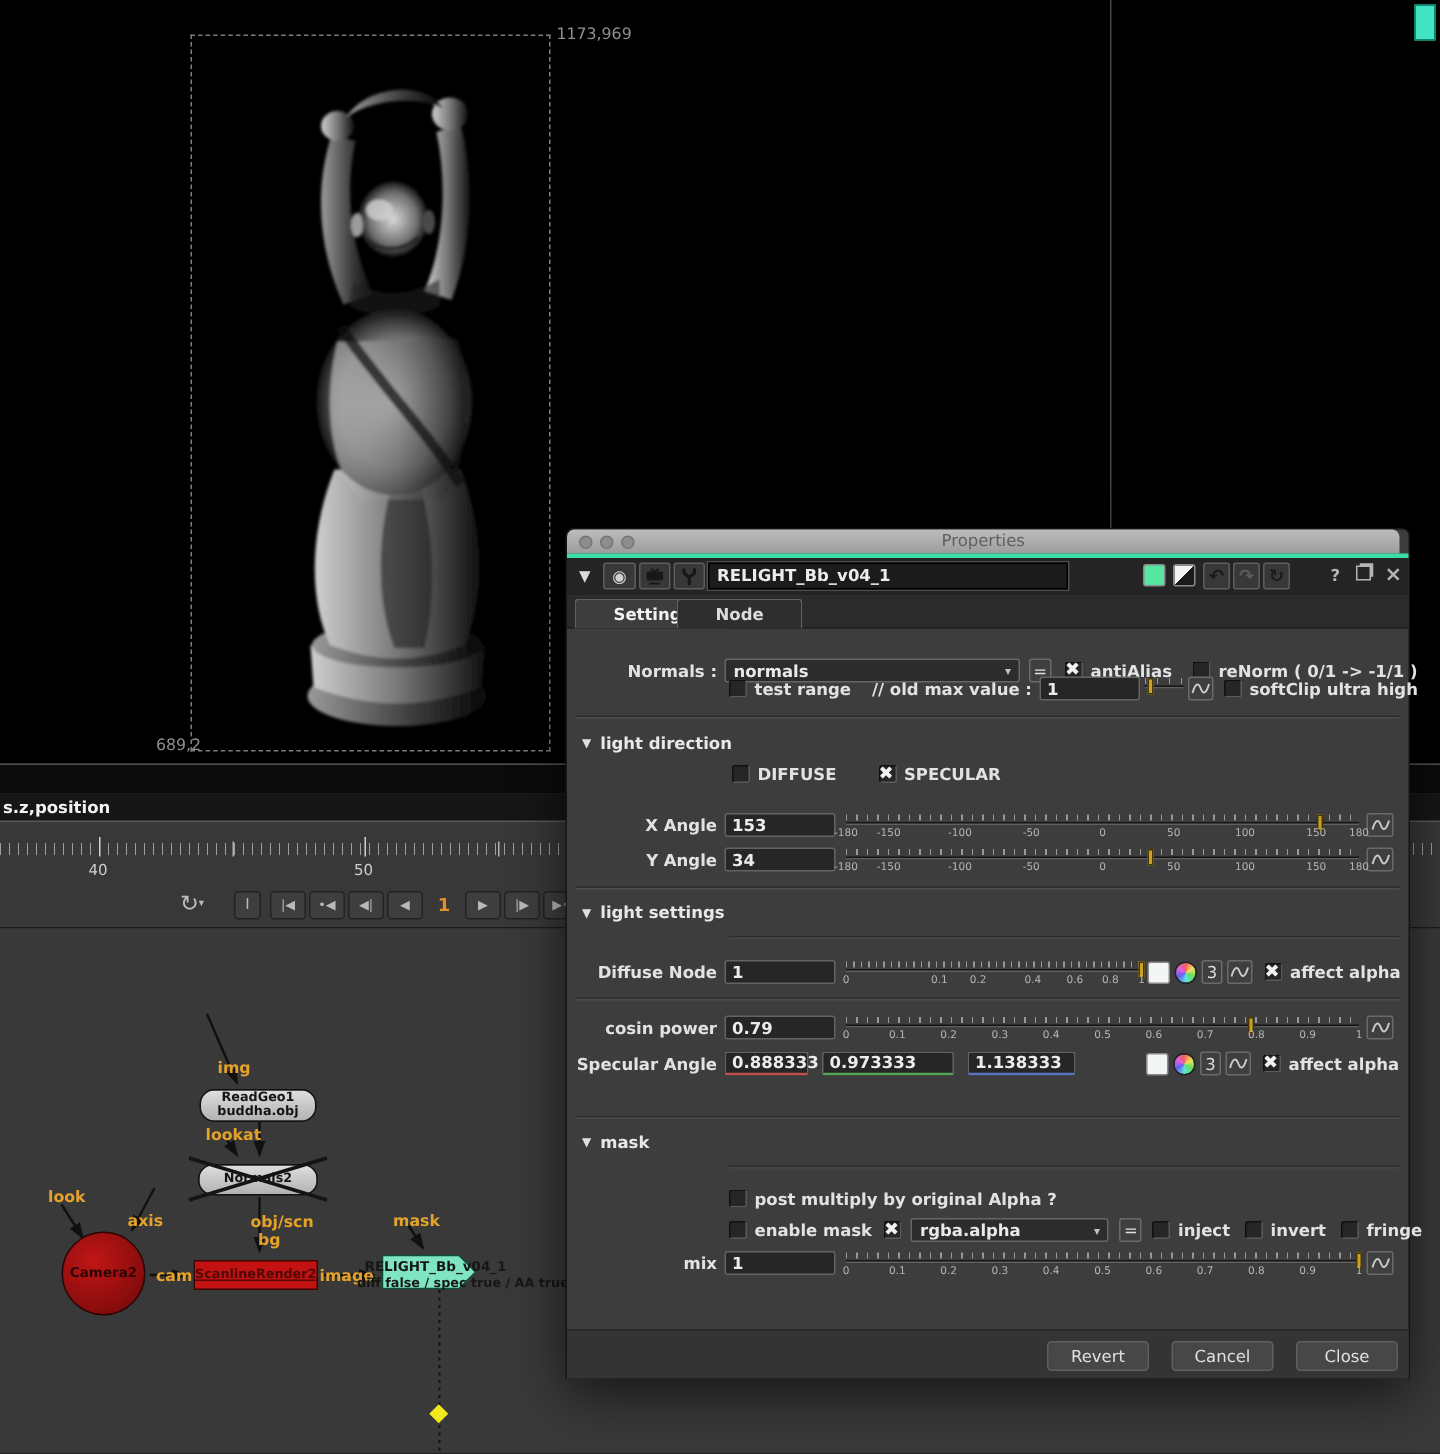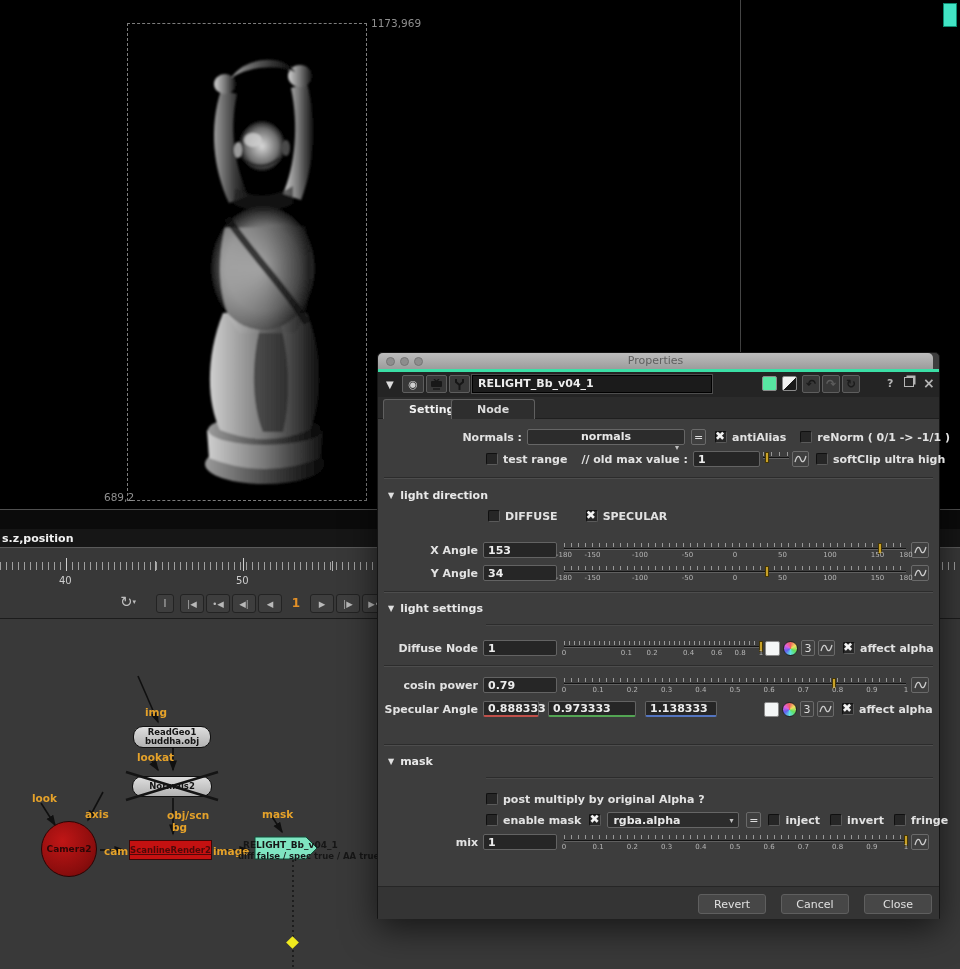--- a/index.html
+++ b/index.html
@@ -279,23 +279,23 @@
       <span class="abs" style="left:545px;top:3px;color:#b5b5b5;font-size:14px;font-weight:bold;">×</span>
     </div>
 
     <div id="tabs">
       <div class="tab on" style="left:5px;">Settings</div>
       <div class="tab off" style="left:73px;">Node</div>
     </div>
 
     <div id="pbody">
 
-      <div class="prow" style="top:9px;margin-left:44px;">
+      <div class="prow" style="top:19px;">
         <div class="plabel lb">Normals :</div>
-        <div class="dd" style="width:158px;flex-direction:column;">
+        <div class="dd" style="width:197px;">
           <span>normals</span>
           <span class="caret">▾</span>
         </div>
         <div class="ibtn" style="width:15px;margin-left:6px;">=</div>
         <span class="cb" style="margin-left:9px;">
             <span class="x">✖</span>
           </span>
         <span class="lb" style="margin-left:5px;">antiAlias</span>
         <span class="cb" style="margin-left:14px;"></span>
         <span class="lb" style="margin-left:5px;">reNorm ( 0/1 -&gt; -1/1 )</span>

